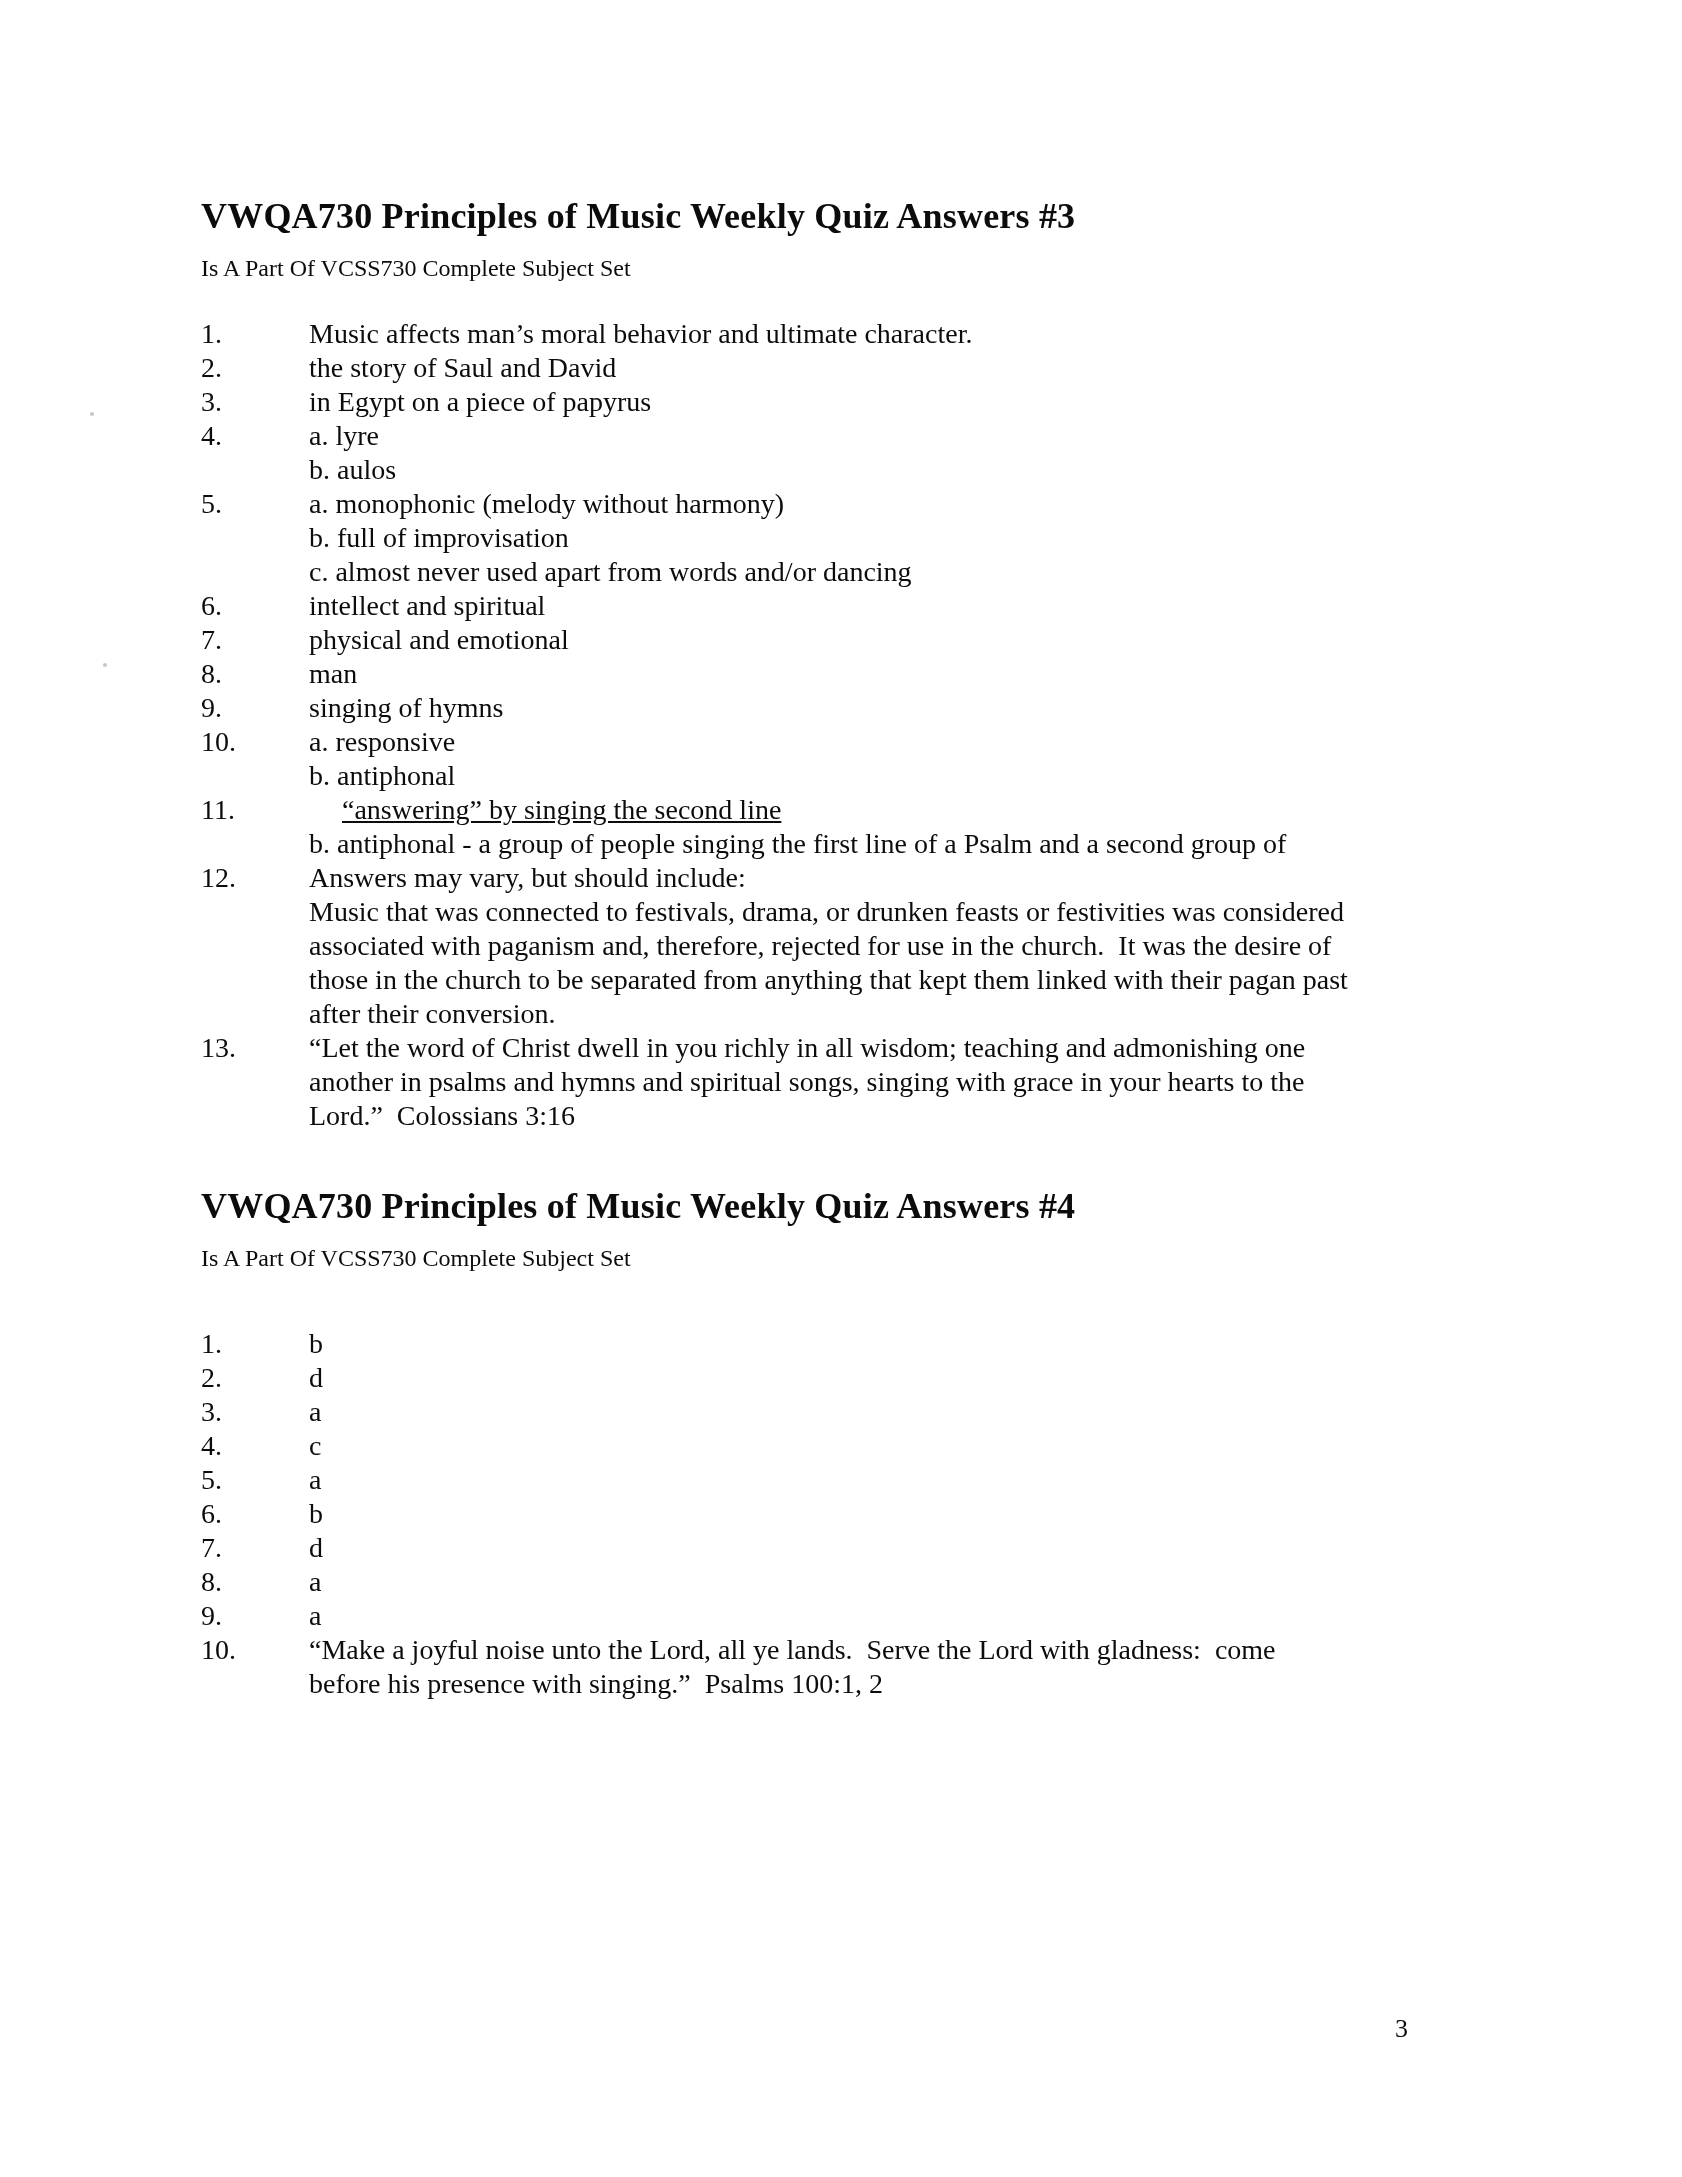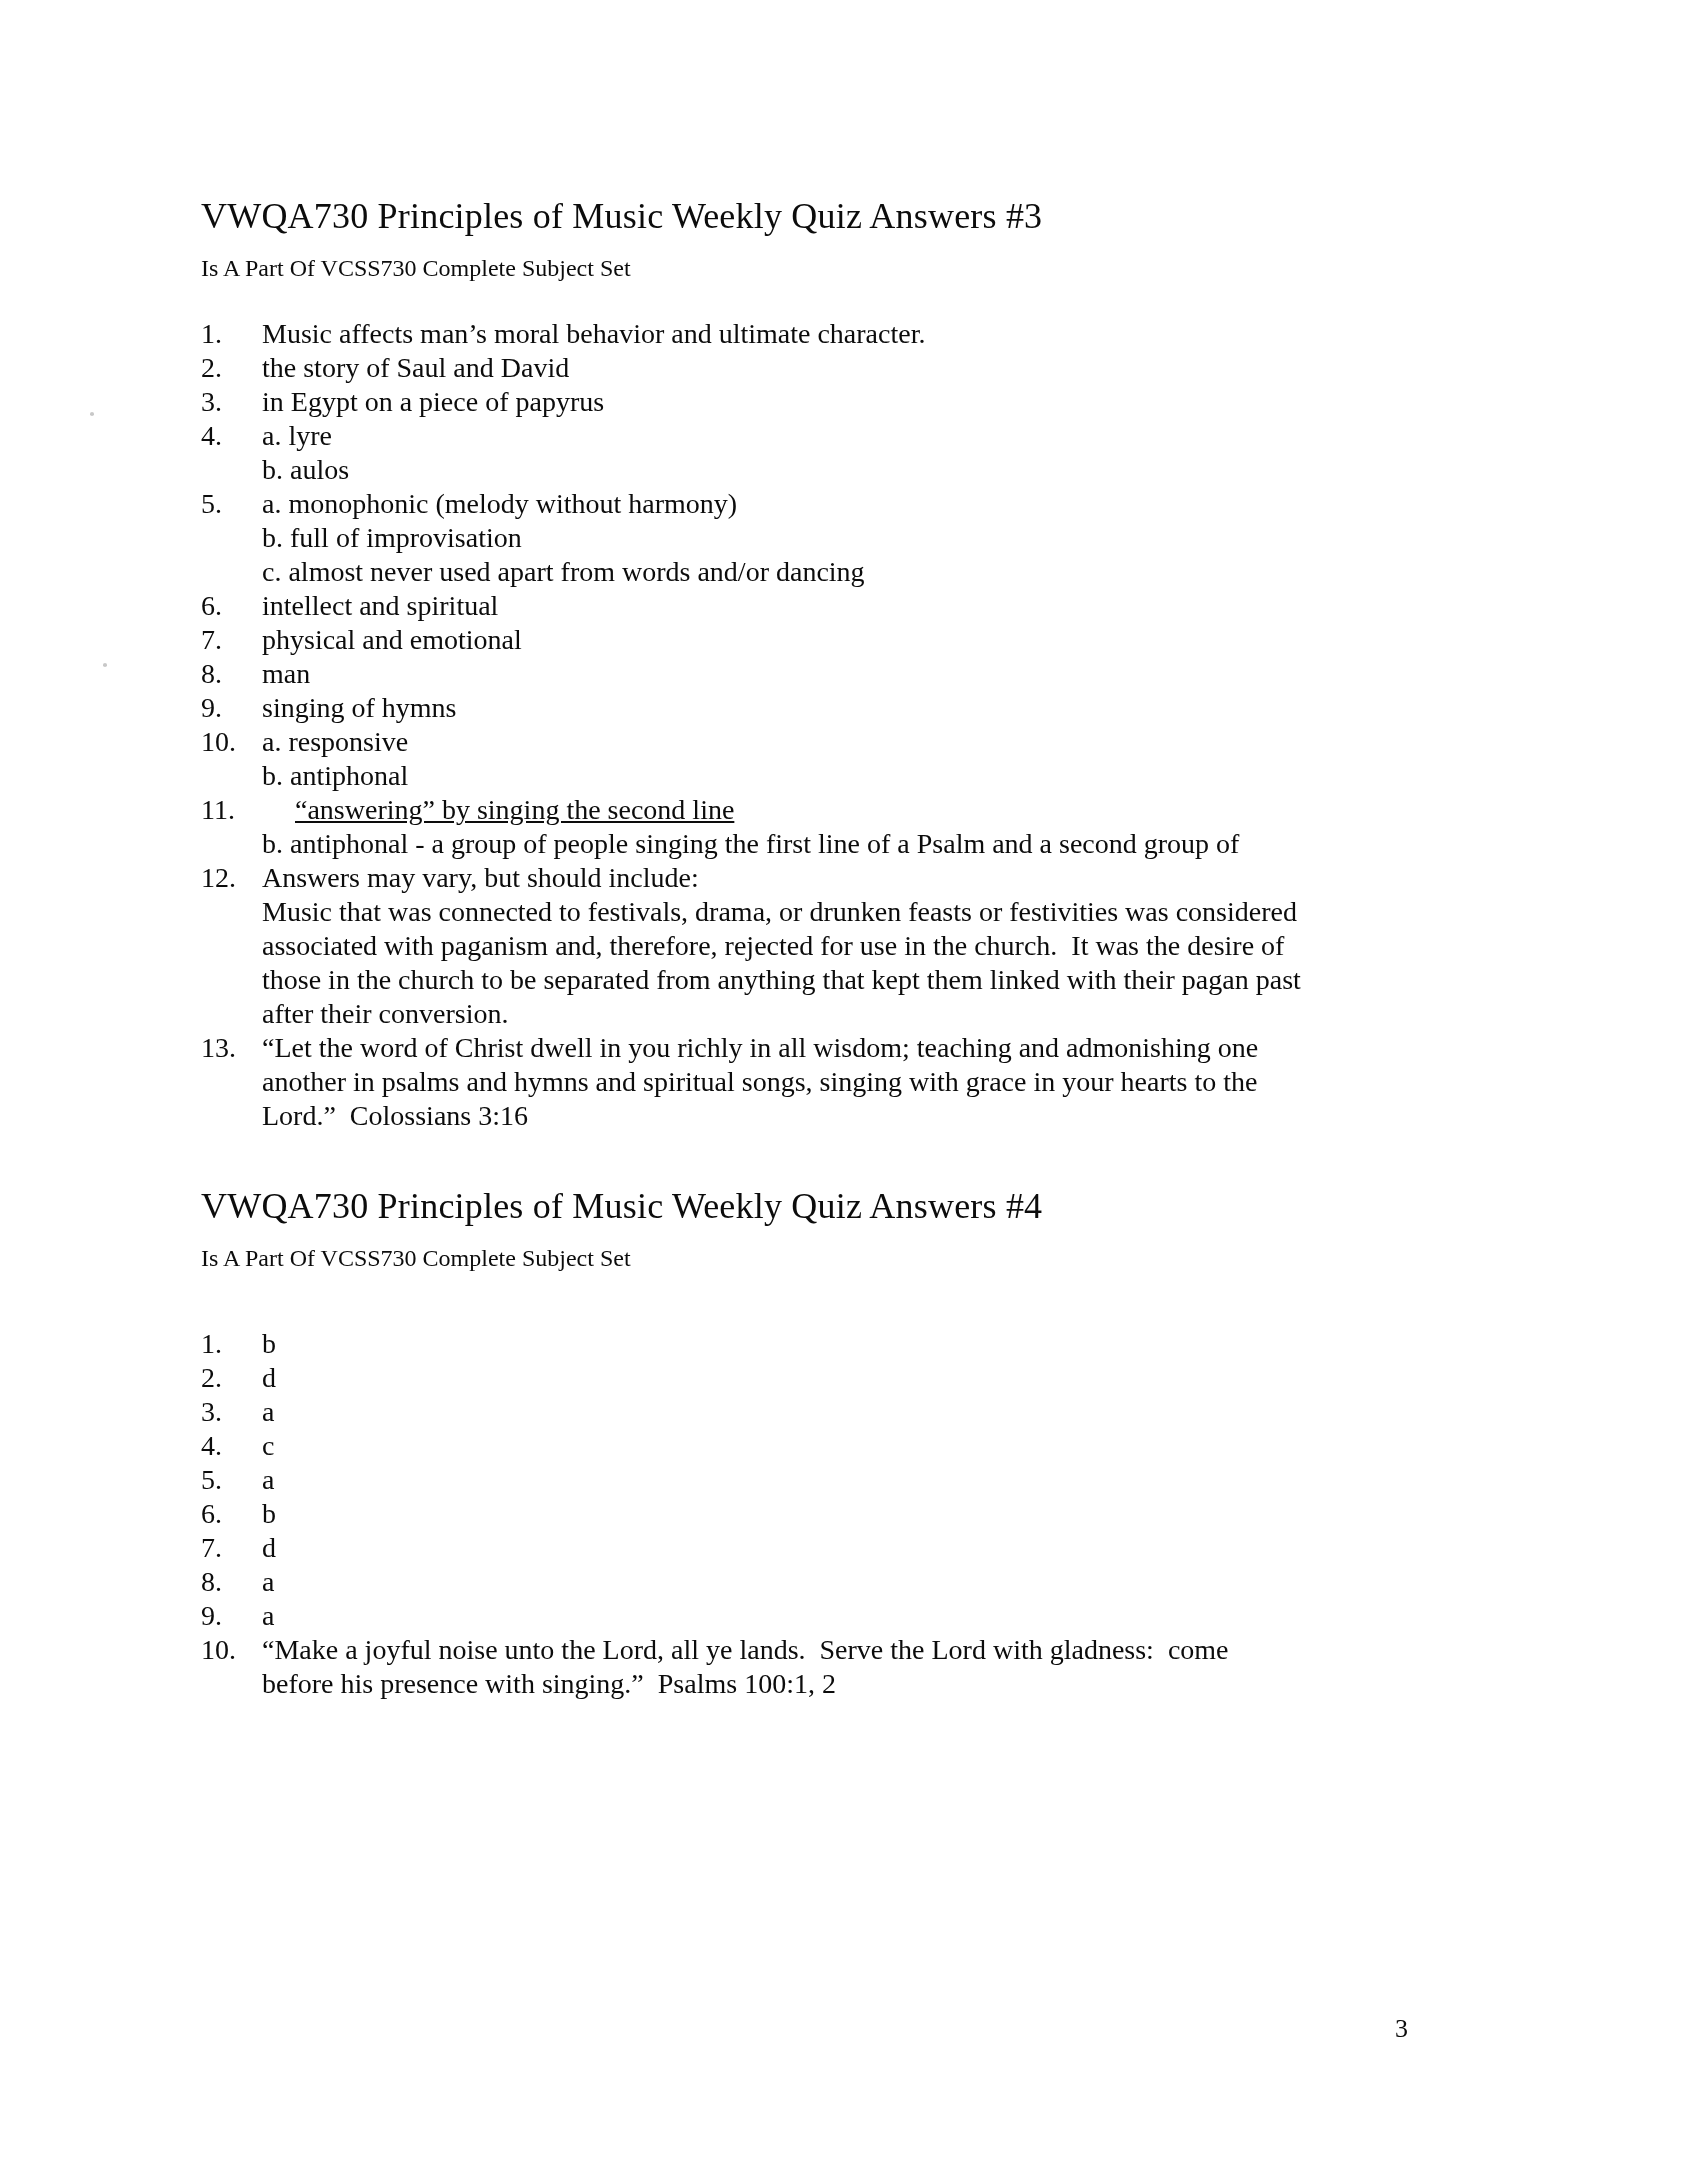--- a/index.html
+++ b/index.html
@@ -19,38 +19,38 @@
     position: absolute;
     left: 201px; top: 197px;
     width: 1293px;
   }
   section { display: block; }
   section + section { margin-top: 54px; }
   h1.title {
     margin: 0;
     font-size: 36px;
     line-height: 1.08;
-    font-weight: 400;
+    font-weight: 700;
     letter-spacing: 0.2px;
   }
   .subtitle {
     margin-top: 19px;
     font-size: 24px;
     line-height: 1.15;
   }
   .list {
     margin-top: 35px;
     font-size: 28px;
     line-height: 34px;
   }
   section:nth-of-type(2) .list { margin-top: 54px; }
   .item { display: flex; align-items: flex-start; }
   .num { flex: 0 0 61px; }
   .content { flex: 1 1 auto; min-width: 0; }
-  .line { white-space: pre-wrap; }
+  .line { white-space: pre-wrap; margin-left: 47px; }
   .line.i1 { padding-left: 33px; text-decoration: underline; }
   .cite { }
   .page-number {
     position: absolute;
     left: 1395px; top: 2016px;
     font-size: 26px;
     line-height: 1;
   }
   .speck {
     position: absolute;

